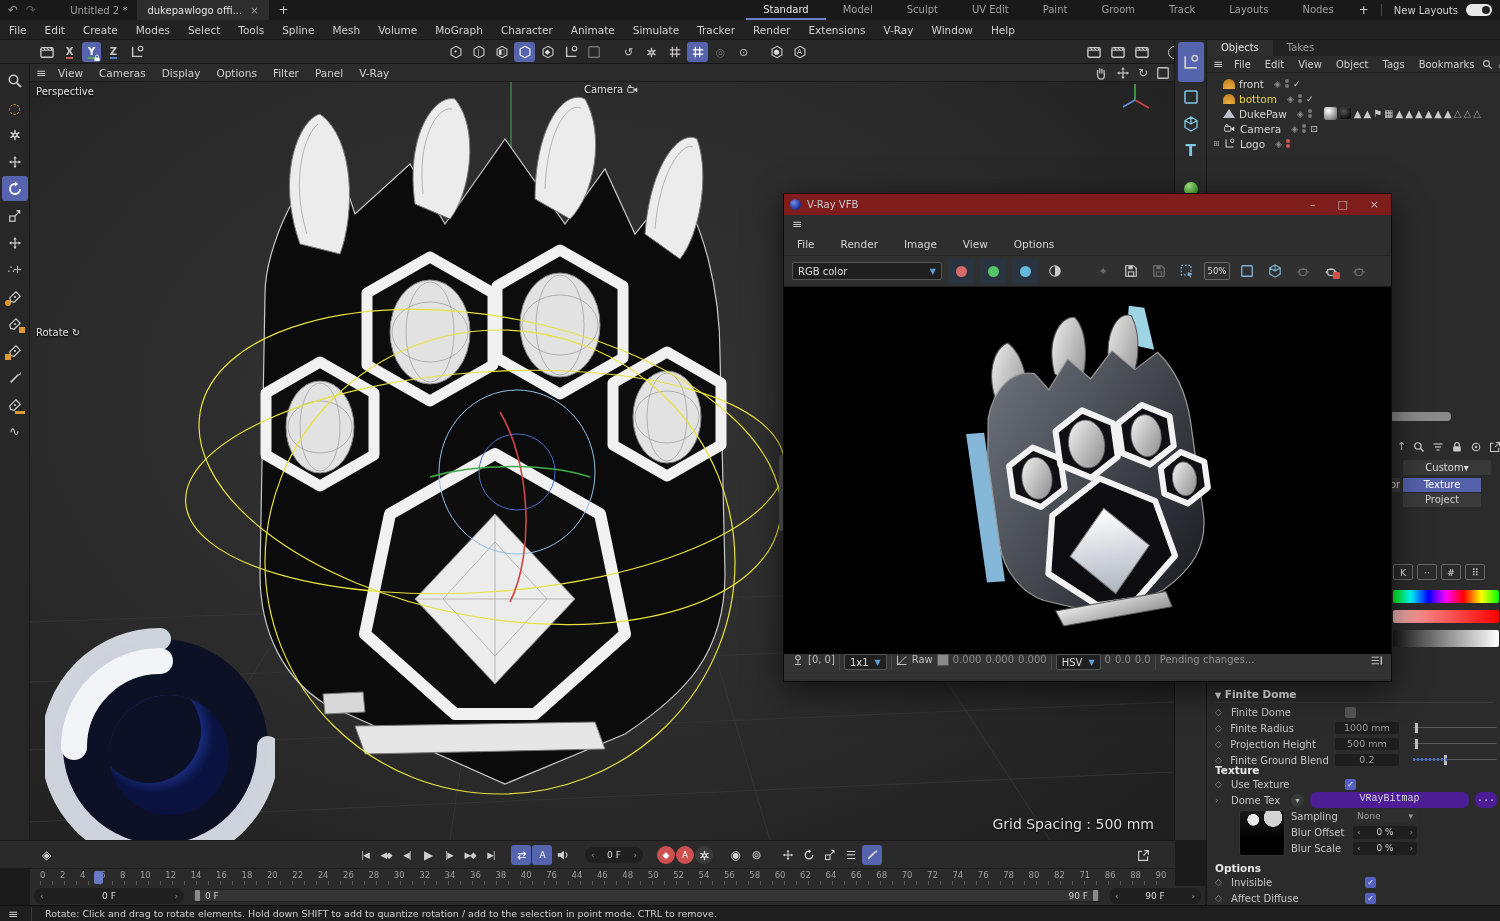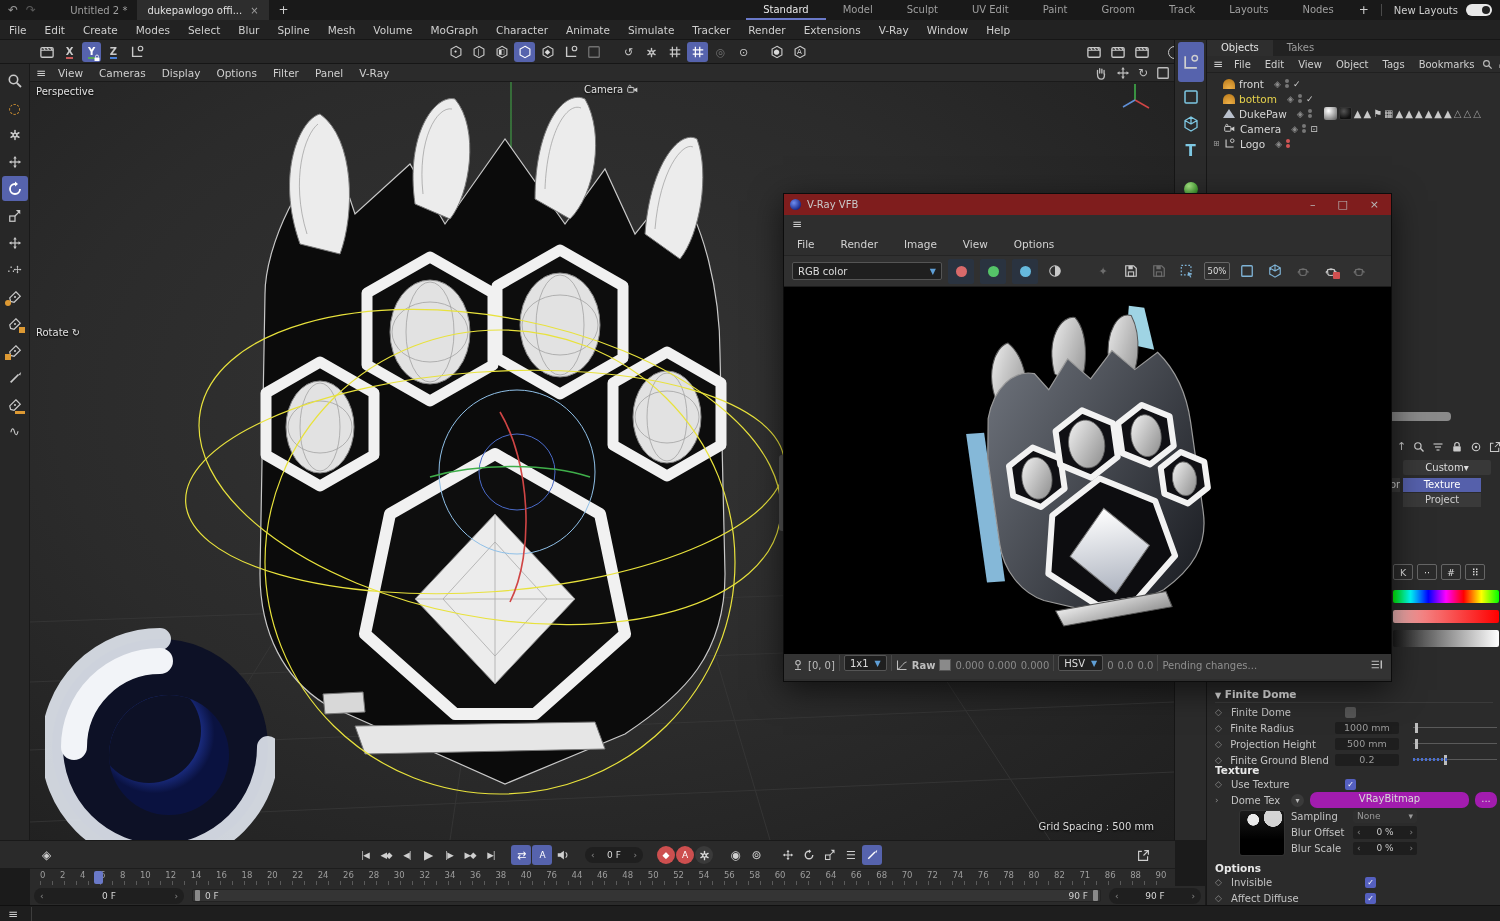--- a/index.html
+++ b/index.html
@@ -51,41 +51,41 @@
   .lt-btn .accdot{position:absolute;left:3px;bottom:3px;width:6px;height:6px;border-radius:50%;background:#dd9933;}
   
   #viewport{position:absolute;left:30px;top:64px;width:1144px;height:776px;background:#262626;}
   #vpmenu{position:absolute;left:0;top:0;width:100%;height:18px;background:#2b2b2b;border-bottom:1px solid #1a1a1a;display:flex;align-items:center;font-size:10.5px;}
   #vpmenu .li{padding:0 8px;color:#cfcfcf;}
   .vp-burger{color:#cfcfcf;margin:0 4px 0 6px;font-size:12px;}
   #vpnav{position:absolute;right:4px;top:0;height:18px;display:flex;align-items:center;gap:8px;color:#bdbdbd;}
   #vpcanvas{position:absolute;left:0;top:18px;width:1144px;height:758px;
     background:radial-gradient(ellipse at 45% 42%,#343434 0%,#2b2b2b 55%,#1f1f1f 100%);overflow:hidden;}
   .vp-label{position:absolute;font-size:10px;color:#e2e2e2;text-shadow:0 1px 2px #000;}
-  #grid-spacing{position:absolute;right:20px;bottom:8px;font-size:10px;color:#dcdcdc;text-shadow:0 1px 2px #000;margin-top:20px;}
+  #grid-spacing{position:absolute;right:20px;bottom:8px;font-size:14px;color:#dcdcdc;text-shadow:0 1px 2px #000;margin-top:20px;}
   #vfb-grip{position:absolute;left:749px;top:373px;width:7px;height:76px;border-radius:3px;background:#565656;}
   
   #vfb{position:absolute;left:783px;top:193px;width:609px;height:489px;background:#2e2e2e;border:1px solid #0c0c0c;box-shadow:0 8px 30px rgba(0,0,0,.6);z-index:30;}
   #vfb-title{height:21px;background:#7f1d1d;display:flex;align-items:center;padding:0 6px;font-size:10px;color:#c9c9c9;}
   .vfb-logo{width:11px;height:11px;border-radius:50%;background:radial-gradient(circle at 35% 35%,#6f8df0,#1b2d8f 70%,#0a1240);margin-right:6px;}
   #vfb-winbtns{margin-left:auto;display:flex;gap:22px;color:#b9b9b9;font-size:11px;padding-right:6px;}
   #vfb-burger{height:18px;display:flex;align-items:center;padding-left:8px;color:#cfcfcf;background:#2e2e2e;font-size:12px;}
   #vfb-menu{height:23px;display:flex;align-items:center;background:#2e2e2e;border-bottom:1px solid #242424;font-size:10.5px;}
   #vfb-menu .li{padding:0 13px;color:#d3d3d3;}
   #vfb-tools{height:31px;display:flex;align-items:center;background:#303030;border-bottom:1px solid #1c1c1c;padding:0 8px;gap:6px;}
   .vfb-select{width:150px;height:18px;background:#1f1f1f;border:1px solid #555;border-radius:2px;display:flex;align-items:center;padding:0 5px;font-size:10px;color:#ddd;}
   .vfb-select .arr{margin-left:auto;color:#5f9fd6;font-size:8px;}
   .chanbtn{width:26px;height:25px;border-radius:2px;background:#2a3340;display:flex;align-items:center;justify-content:center;}
   .chanbtn i{width:11px;height:11px;border-radius:50%;}
   .vfbi{width:22px;height:22px;display:flex;align-items:center;justify-content:center;color:#c9c9c9;position:relative;}
   .vfbi.dim{opacity:.4;}
   .vfbi .reddot{position:absolute;right:2px;bottom:3px;width:7px;height:7px;background:#d05050;border-radius:1px;}
   .zoombox{width:26px;height:18px;border:1px solid #666;border-radius:2px;font-size:8.5px;display:flex;align-items:center;justify-content:center;color:#ddd;}
   #vfb-image{height:367px;background:#000;position:relative;overflow:hidden;}
-  #vfb-status{height:25px;display:flex;align-items:flex-end;background:#333;font-size:10px;color:#bdbdbd;padding:8px 8px;gap:4px;}
+  #vfb-status{height:25px;display:flex;align-items:flex-start;background:#333;font-size:10px;color:#bdbdbd;padding:0 8px;gap:4px;}
   .vfb-sep{width:1px;height:16px;background:#474747;}
   .minisel{height:16px;background:#1f1f1f;border:1px solid #555;border-radius:2px;display:flex;align-items:center;gap:6px;padding:0 5px;color:#ddd;}
   .minisel .arr{color:#5f9fd6;font-size:8px;}
   .swatch{width:12px;height:12px;background:#8a8a8a;border:1px solid #555;display:inline-block;}
   .dimtxt{color:#8a8a8a;}
   .pending{color:#8f8f8f;}
   
   #rightcol{position:absolute;left:1206px;top:40px;width:294px;height:865px;background:#2b2b2b;border-left:1px solid #171717;}
   #obj-tabs{height:16px;display:flex;background:#222;font-size:10px;}
   #obj-tabs .li{padding:0 14px;line-height:16px;color:#9d9d9d;}
@@ -134,21 +134,21 @@
   .vbox{width:70px;height:12px;background:#1e1e1e;border-radius:2px;text-align:center;font-size:9.5px;color:#9a9a9a;line-height:12px;}
   .slider{position:relative;width:92px;height:10px;margin-left:8px;}
   .slider:before{content:"";position:absolute;left:0;right:0;top:4px;height:1px;background:#5a5a5a;}
   .slider i{position:absolute;top:0;width:3px;height:10px;background:#bdbdbd;}
   .slider.blend:after{content:"";position:absolute;left:0;top:3px;width:34px;height:3px;
      background:repeating-linear-gradient(90deg,#4a6fd0 0 2px,transparent 2px 4px);}
   .chk{width:11px;height:11px;border-radius:2px;background:#555;display:inline-flex;align-items:center;justify-content:center;font-size:8px;color:#fff;}
   .chk.on{background:#5560c0;}
   #tex-sec{position:absolute;left:8px;top:724px;width:282px;font-size:10px;}
   .trow2{display:flex;align-items:center;gap:6px;height:16px;}
-  .pill{flex:1;height:16px;background:#a21caf;border-radius:7px;text-align:center;line-height:13px;color:#d8d8d8;}
+  .pill{flex:1;height:16px;background:#4c1d95;border-radius:7px;text-align:center;line-height:13px;color:#d8d8d8;font-family:Liberation Mono, monospace;}
   .pill.sm{flex:0 0 22px;}
   .circbtn{width:13px;height:13px;border-radius:50%;background:#3a3a3a;color:#bbb;font-size:8px;display:inline-flex;align-items:center;justify-content:center;}
   #tex-thumb{width:46px;height:46px;border-radius:3px;margin:2px 6px 0 24px;flex:0 0 auto;
     background:linear-gradient(180deg,#1a1a1a,#000 65%),radial-gradient(circle at 30% 20%,#e8e8e8 12%,transparent 13%),radial-gradient(circle at 75% 15%,#d0d0d0 18%,transparent 19%);
     background-blend-mode:screen;border:1px solid #333;}
   .spin{width:64px;height:13px;background:#1e1e1e;border-radius:2px;display:flex;align-items:center;justify-content:space-between;padding:0 4px;font-size:9px;color:#c9c9c9;}
   .spin .a{color:#8a8a8a;}
   .ddl{width:64px;height:13px;background:#2e2e2e;border-radius:2px;display:flex;align-items:center;justify-content:space-between;padding:0 4px;font-size:9px;color:#9a9a9a;}
   #opt-sec{position:absolute;left:8px;top:822px;width:282px;}
   
@@ -316,21 +316,21 @@
       </span>
   </div>
 </div>
 
 <div id="menubar">
     <span class="li">File</span>
     <span class="li">Edit</span>
     <span class="li">Create</span>
     <span class="li">Modes</span>
     <span class="li">Select</span>
-    <span class="li">Blur</span>
+    <span class="li">Tools</span>
     <span class="li">Spline</span>
     <span class="li">Mesh</span>
     <span class="li">Volume</span>
     <span class="li">MoGraph</span>
     <span class="li">Character</span>
     <span class="li">Animate</span>
     <span class="li">Simulate</span>
     <span class="li">Tracker</span>
     <span class="li">Render</span>
     <span class="li">Extensions</span>
@@ -1048,21 +1048,21 @@
     <span>[0, 0]</span>
     <span class="vfb-sep"></span>
     <span class="minisel">
       <span>1x1</span>
         <span class="arr">▼</span>
     </span>
     <span class="vfb-sep"></span>
     <svg class="ic" style="width:12px;height:12px">
         <use href="#i-curve"></use>
       </svg>
-    <span style="font-weight:bold;margin-top:16px;">Raw</span>
+    <span style="font-weight:normal;">Raw</span>
     <span class="swatch"></span>
     <span class="dimtxt">0.000</span>
     <span class="dimtxt">0.000</span>
     <span class="dimtxt">0.000</span>
     <span class="vfb-sep"></span>
     <span class="minisel">
       <span>HSV</span>
         <span class="arr">▼</span>
     </span>
     <span class="dimtxt">0</span>
@@ -1210,13 +1210,14 @@
   <span class="fspin" style="width:92px;margin-right:4px;">
     <span class="a">‹</span>
     <span>90 F</span>
     <span class="a">›</span>
   </span>
 </div>
 
 <div id="statusbar">
   <span style="font-size:12px;">≡</span>
   <span class="sep-v"></span>
+  <span>Rotate: Click and drag to rotate elements. Hold down SHIFT to add to quantize rotation / add to the selection in point mode. CTRL to remove.</span>
 </div>
 
 </body></html>

